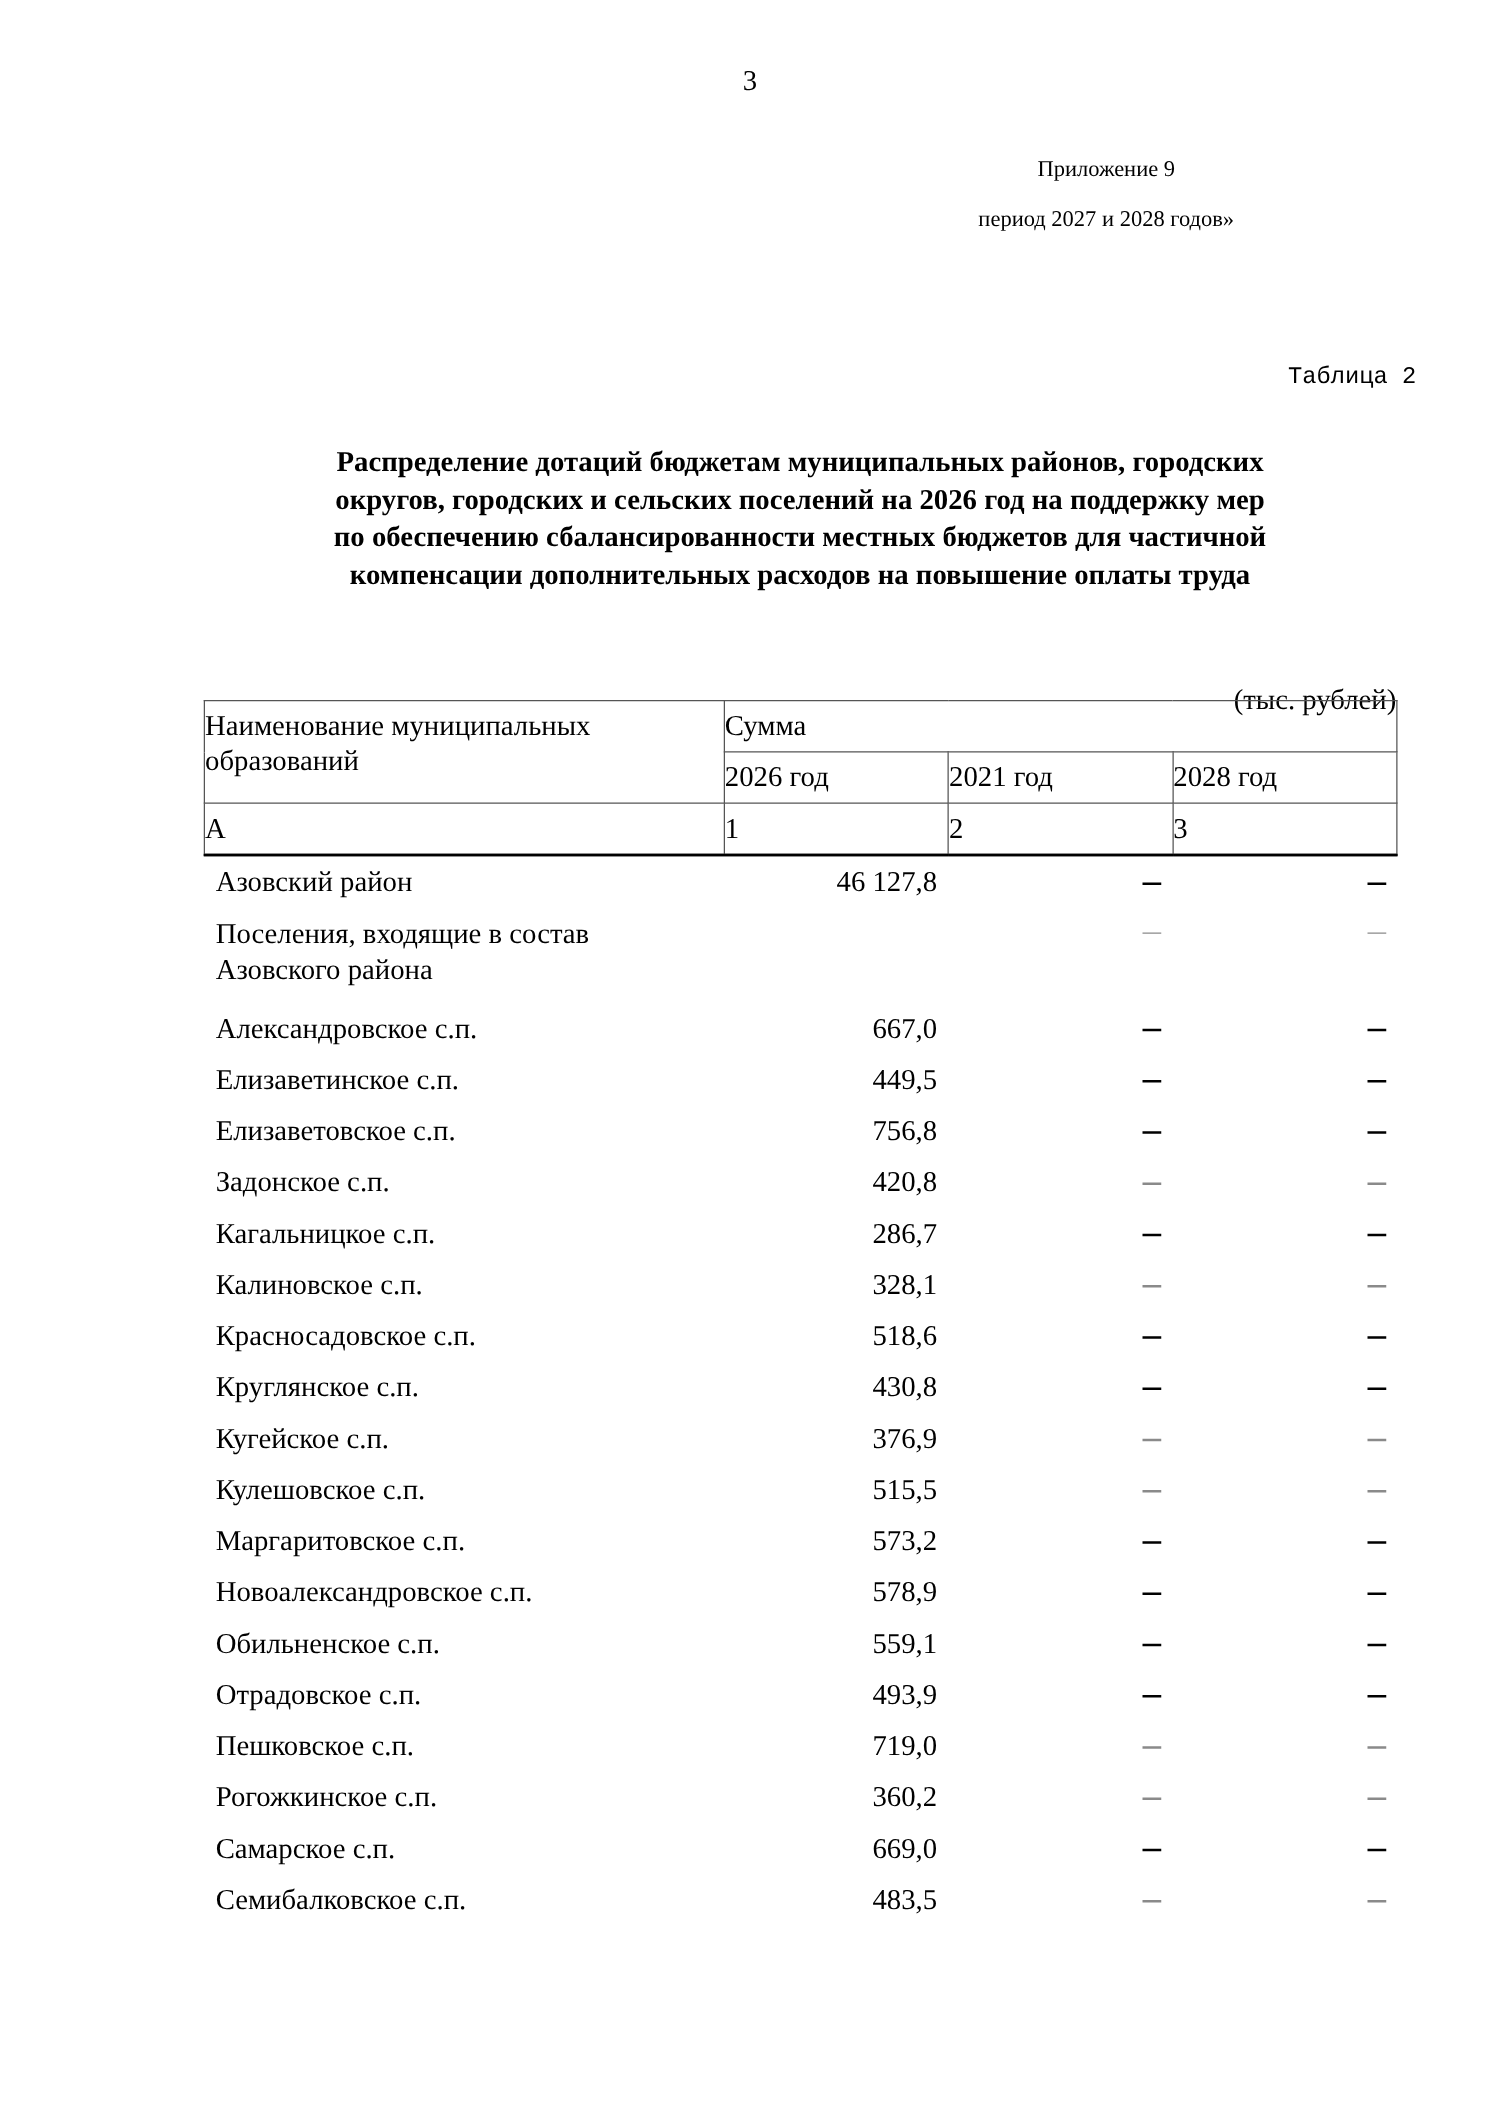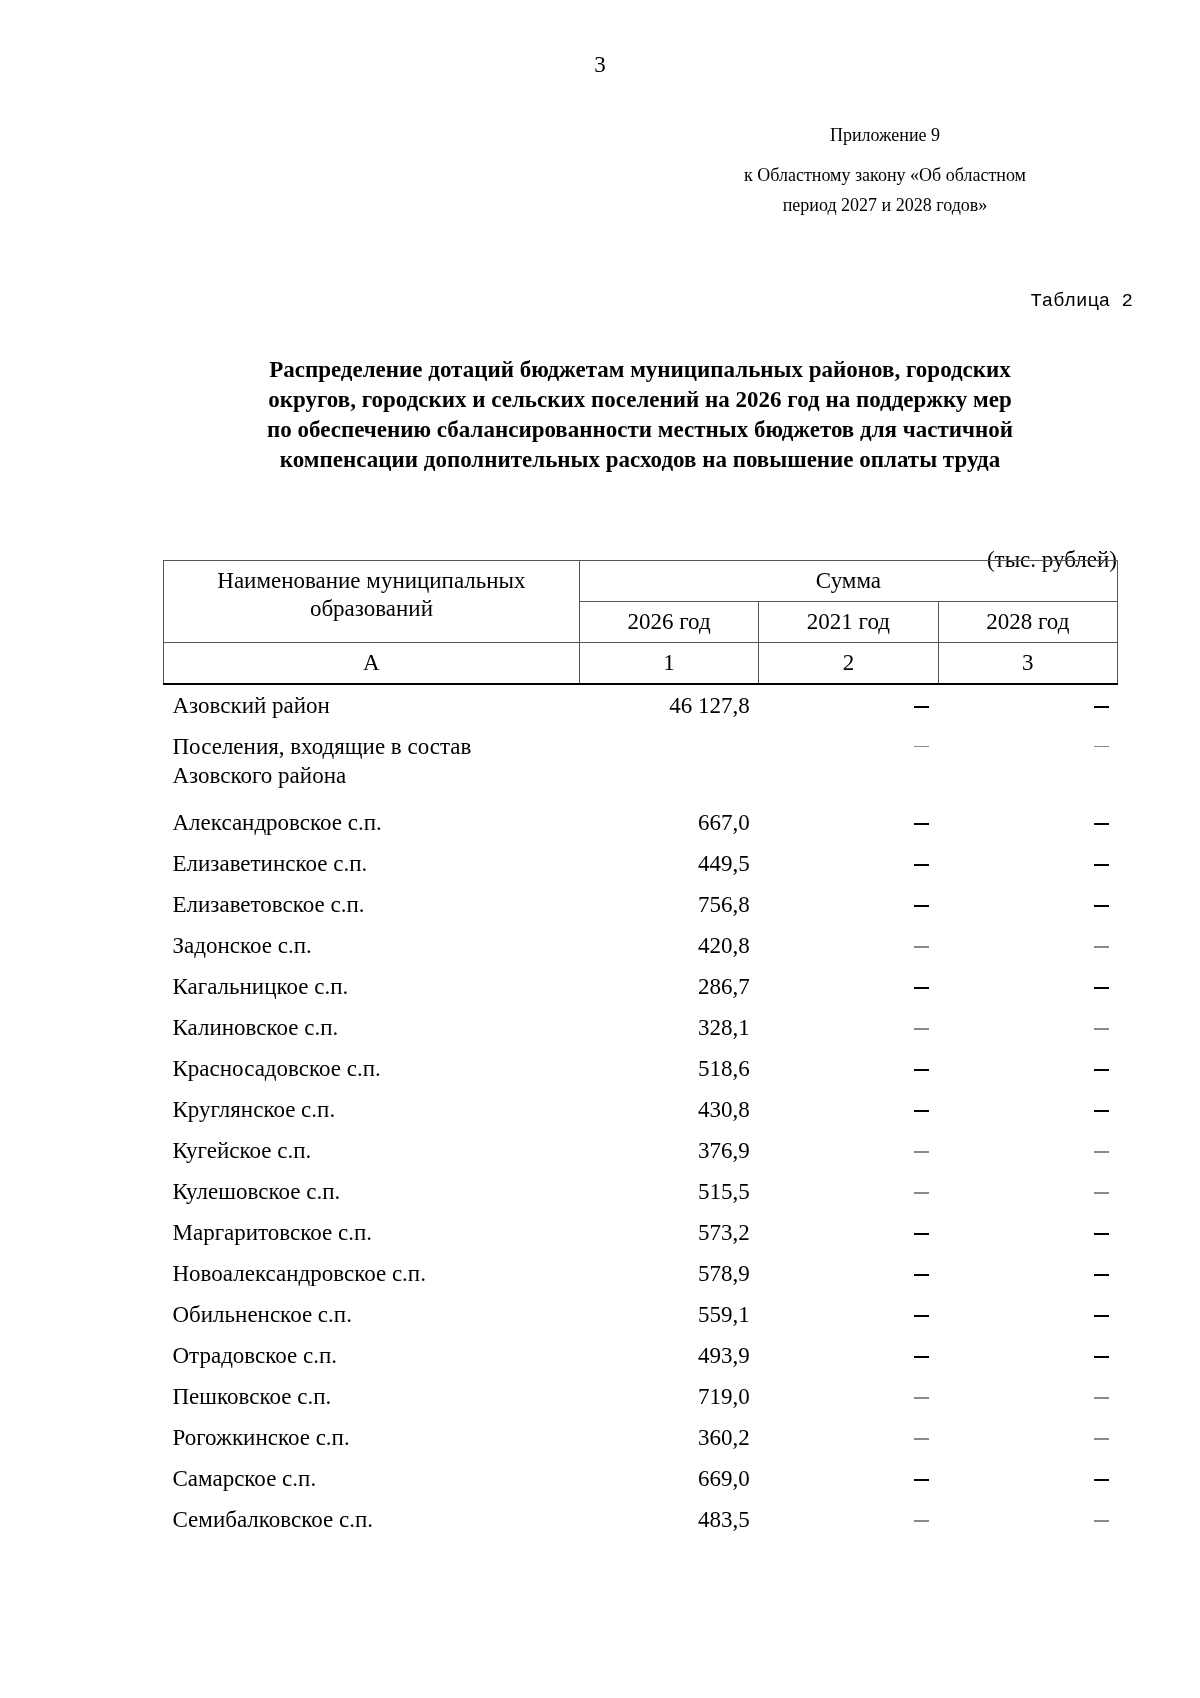--- a/index.html
+++ b/index.html
@@ -7,40 +7,39 @@
          font-family: "Liberation Serif", "DejaVu Serif", serif; color: #000; }
   .page-number { position: absolute; top: 52px; left: 0; width: 1200px; text-align: center; font-size: 23px; }
   .appendix { position: absolute; left: 650px; width: 470px; text-align: center; font-size: 18px; line-height: 30px; }
   .appendix-title { top: 120px; }
   .appendix-body { top: 160px; }
   .table-label { position: absolute; top: 290px; right: 67px; font-size: 19px; font-family: Liberation Mono, monospace; }
   .doc-title { position: absolute; top: 355px; left: 160px; width: 960px; text-align: center;
                font-weight: bold; font-size: 23px; line-height: 30px; }
   .units { position: absolute; top: 518px; right: 83px; font-size: 23px; margin-top: 29px; }
   table.budget { position: absolute; top: 560px; left: 163px; width: 955px; border-collapse: collapse; font-size: 23px; }
-  table.budget th { font-weight: normal; border: 1.5px solid #555; text-align: center; padding: 0; height: 40px; }
+  table.budget th { font-weight: normal; border: 1.5px solid #555; text-align: left; padding: 0; height: 40px; }
   table.budget th.col-name { width: 414px; vertical-align: top; padding-top: 6px; line-height: 28px; }
   table.budget th.col-y { width: 178px; }
   table.budget tr.index-row th { border-bottom: 2px solid #000; }
   table.budget td { padding: 0; height: 41px; vertical-align: middle; }
   td.name { padding-left: 9px !important; line-height: 29px; }
   td.v1 { text-align: right; padding-right: 9px !important; }
   td.v2, td.v3 { text-align: right; padding-right: 9px !important; }
   tr.tall td { height: 70px; vertical-align: top; padding-top: 6px !important; }
   .dash { display: inline-block; width: 15px; height: 1.5px; background: #000; vertical-align: middle; }
   .dash.light { background: #8a8a8a; }
 </style>
 </head>
 <body>
 
 <div class="page-number">3</div>
 
 <div class="appendix appendix-title">Приложение 9</div>
 <div class="appendix appendix-body">
-  <div>к Областному закону «Об областном</div>
   <div>период 2027 и 2028 годов»</div>
 </div>
 
 <div class="table-label">Таблица 2</div>
 
 <div class="doc-title">
   <div>Распределение дотаций бюджетам муниципальных районов, городских</div>
   <div>округов, городских и сельских поселений на 2026 год на поддержку мер</div>
   <div>по обеспечению сбалансированности местных бюджетов для частичной</div>
   <div>компенсации дополнительных расходов на повышение оплаты труда</div>

